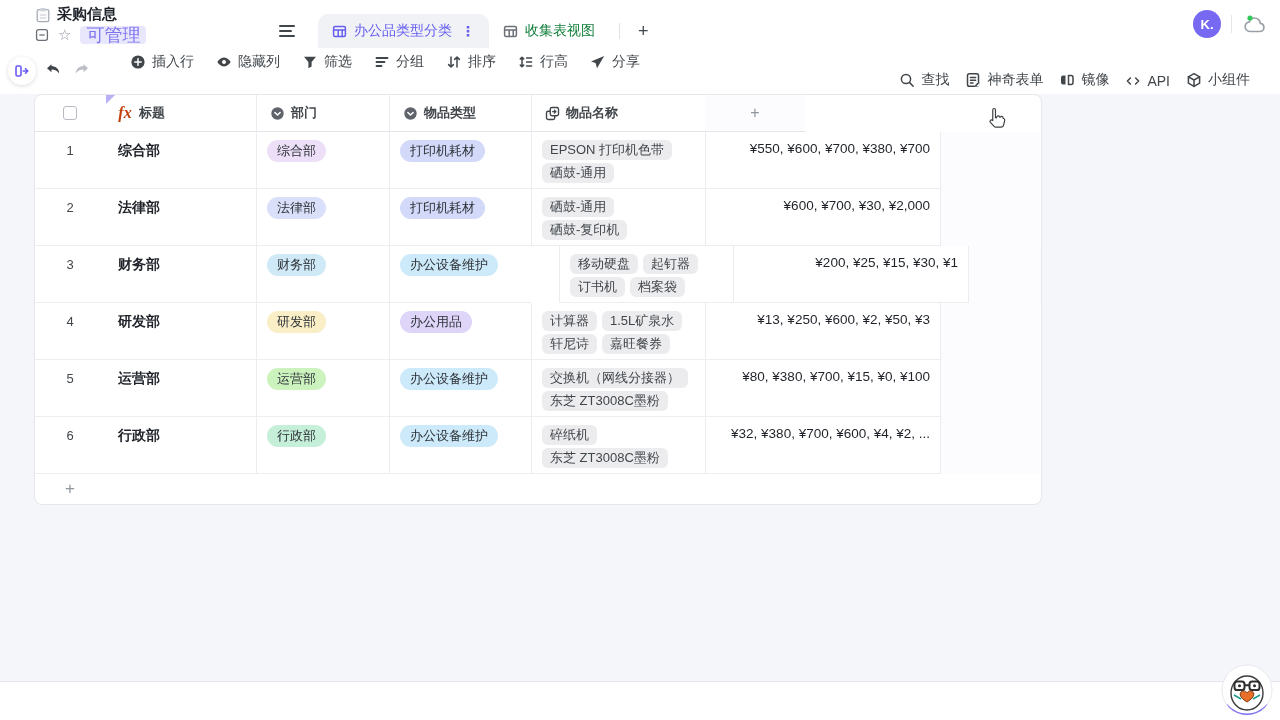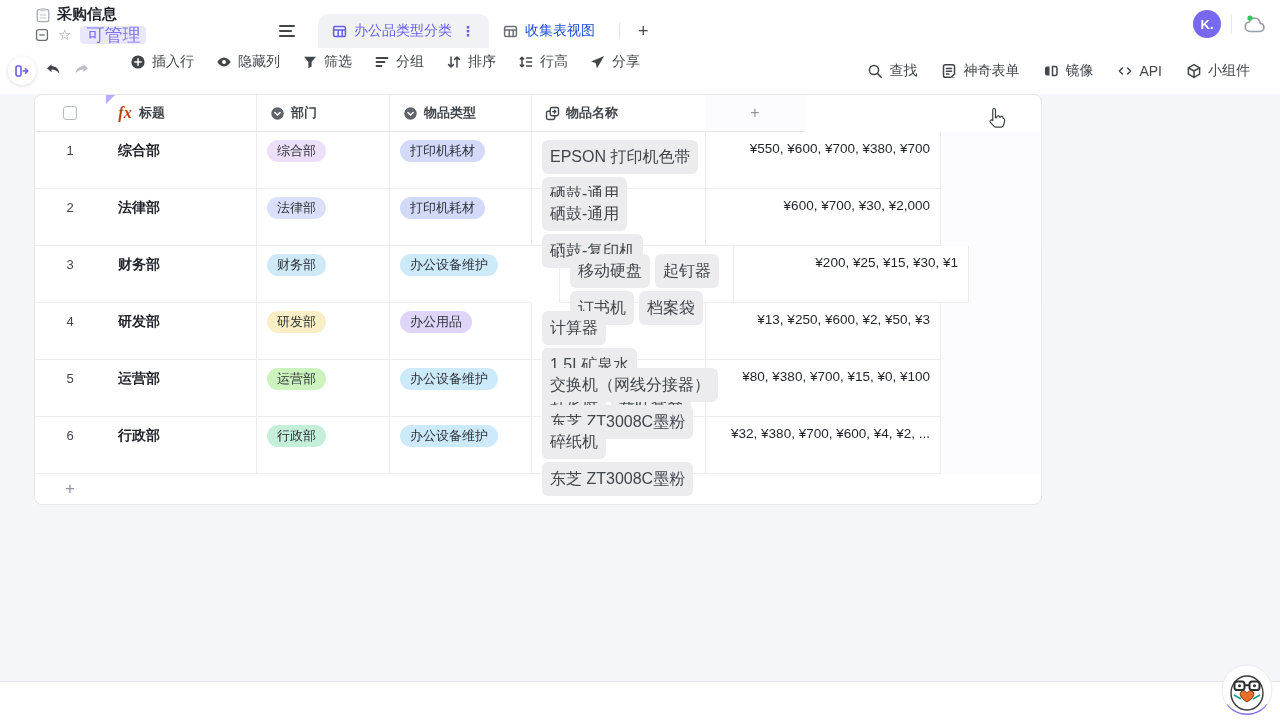--- a/index.html
+++ b/index.html
@@ -14,51 +14,51 @@
   .doc-title{font-size:15px;font-weight:bold;color:#1f2329}
   .meta-row{position:absolute;left:35px;top:26px;display:flex;align-items:center;gap:9px}
   .perm-badge{background:#e9e7fc;color:#7e74f1;font-size:18px;padding:2px 6px;border-radius:4px;line-height:14px}
   .star{font-size:15px;color:#8f959e;line-height:14px}
   .hamburger{position:absolute;left:279px;top:22px;width:18px;height:18px;display:flex;flex-direction:column;justify-content:center;gap:3px}
   .hamburger i{display:block;height:2px;border-radius:1px;background:#41464b}
   .hamburger i:nth-child(2){width:13px}.hamburger i:nth-child(1),.hamburger i:nth-child(3){width:16px}
   .tabs{position:absolute;left:318px;top:14px;height:34px;display:flex;align-items:center}
   .tab{height:34px;display:flex;align-items:center;gap:7px;padding:0 14px;font-size:14px;cursor:default}
   .tab.active{background:#f1f2f6;border-radius:10px 10px 0 0;color:#655ef0;font-weight:500}
-  .tab.inactive{color:#1d4ed8}
+  .tab.inactive{color:#15803d}
   .kebab{color:#655ef0;font-weight:bold;font-size:14px;letter-spacing:0;margin-left:2px}
   .tab-sep{width:1px;height:16px;background:#e1e2e8;margin:0 10px}
   .tab-add{font-size:18px;color:#41464b;padding:0 8px}
   .top-right{position:absolute;right:12px;top:10px;display:flex;align-items:center;gap:10px}
   .avatar{width:28px;height:28px;border-radius:50%;background:#7769f2;color:#fff;font-size:13px;font-weight:bold;display:flex;align-items:center;justify-content:center}
   .tr-sep{width:1px;height:18px;background:#e6e7eb}
   
   .toolbar{position:absolute;left:0;top:48px;width:1280px;height:46px;background:#fff}
   .pane-toggle{position:absolute;left:8px;top:9px;width:28px;height:28px;border-radius:50%;background:#fff;
     box-shadow:0 1px 4px rgba(60,60,90,.18);display:flex;align-items:center;justify-content:center}
   .undo{position:absolute;left:44px;top:13px}.redo{position:absolute;left:72px;top:13px}
   .tb-left{position:absolute;left:122px;top:0;height:46px;display:flex;align-items:flex-start;gap:6px}
-  .tb-right{position:absolute;right:22px;top:0;height:46px;display:flex;align-items:center;gap:8px}
+  .tb-right{position:absolute;right:22px;top:0;height:46px;display:flex;align-items:flex-end;}
   .tbtn{display:flex;align-items:center;gap:6px;padding:5px 8px;border-radius:5px;font-size:14px;color:#41464b}
   .ticon{display:flex;align-items:center;justify-content:center;width:16px;height:16px}
   
   .grid{position:absolute;left:34px;top:94px;width:1006px;background:#fff;border:1px solid #e6e7eb;border-radius:8px;overflow:hidden}
   .grow{display:flex;position:relative}
   .cell{box-sizing:border-box;flex:none;position:relative}
   .bl{border-left:1px solid #ebecf0}
   .hrow .cell{height:37px;display:flex;align-items:center;border-bottom:1px solid #e4e5ea;font-size:13px;font-weight:600;color:#41464b}
   .hcell{gap:6px;padding-left:12px}
   .gutter{width:70px;display:flex;align-items:center;justify-content:center}
   .drow .cell{height:57px;border-bottom:1px solid #edeef1}
   .drow .gutter{align-items:flex-start;padding-top:11px;font-size:13px;color:#41464b}
   .title-cell{padding:10px 8px 0 13px;font-size:14px;font-weight:bold;color:#1f2329}
   .tag-cell{padding:8px 8px 0 10px}
   .pill{display:inline-flex;align-items:center;height:22px;padding:0 10px;border-radius:11px;font-size:13px;color:#2e3238;white-space:nowrap}
   .items-cell{padding:8px 6px 0 10px;display:flex;flex-wrap:wrap;align-content:flex-start;column-gap:5px;row-gap:3px}
-  .itag{display:inline-flex;align-items:center;height:34px;padding:0 8px;border-radius:6px;background:#ececef;font-size:16px;color:#41464b;white-space:nowrap}
+  .itag{display:inline-flex;align-items:center;height:20px;padding:0 8px;border-radius:6px;background:#ececef;font-size:13px;color:#41464b;white-space:nowrap}
   .price-cell{padding:9px 10px 0 6px;text-align:right;font-size:13.5px;color:#1f2329;white-space:nowrap;overflow:hidden}
   .addcol{width:100px;background:#fcfcfe}
   .drow .addcol{border-bottom:none}
   .hrow .addcol{display:flex;align-items:center;justify-content:center;font-weight:400;font-size:16px;color:#8f959e}
   .addrow{display:flex;height:30px}
   .addrow .gutter{font-size:17px;color:#8f959e}
   .corner-flag{position:absolute;left:71px;top:0;width:0;height:0;border-top:9px solid #b7b0f7;border-right:9px solid transparent}
   .cb{width:14px;height:14px;border:1.5px solid #b6bac1;border-radius:3px;background:#fff;box-sizing:border-box}
   
   .footer-strip{position:absolute;left:0;bottom:0;width:1280px;height:38px;background:#fff;border-top:1px solid #e4e4ea}

